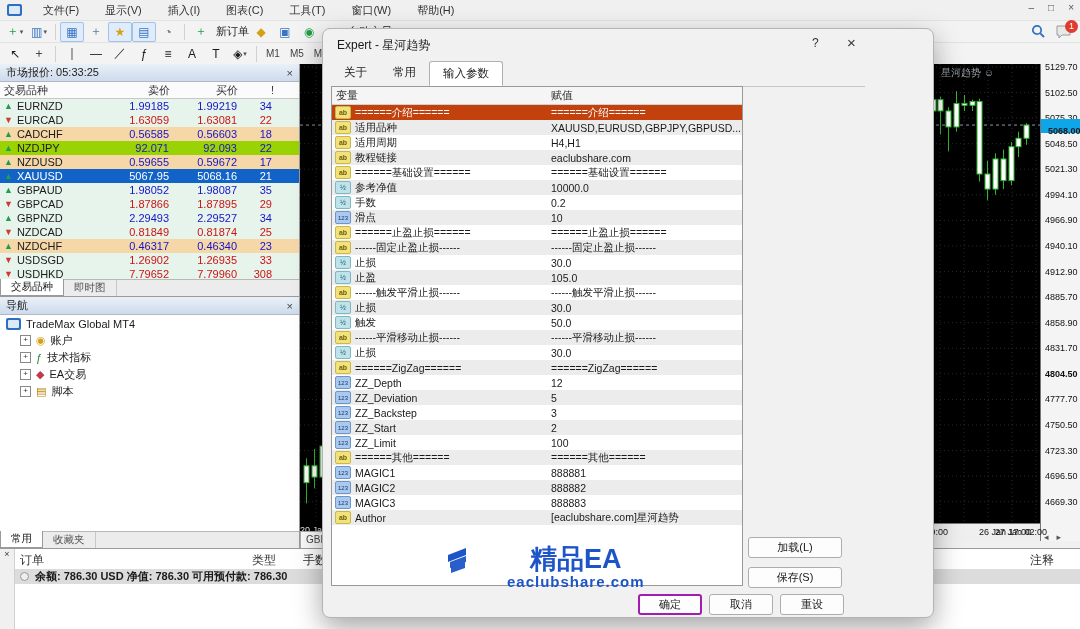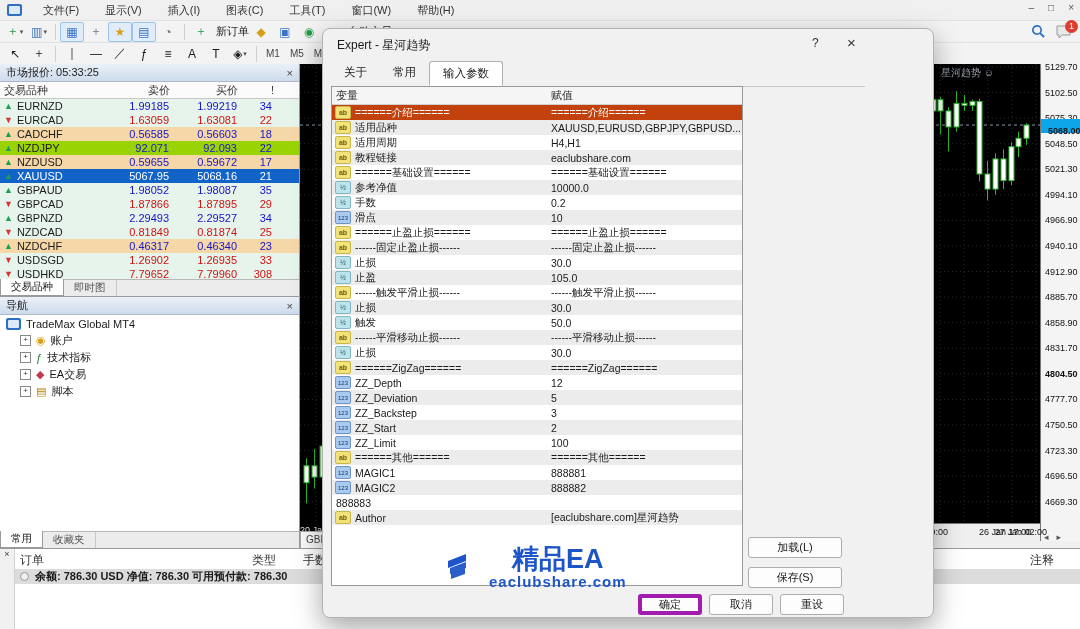--- a/index.html
+++ b/index.html
@@ -80,22 +80,22 @@
   .prow.alt{background:#ececec;}
   .prow.sel{background:#c2410c;color:#fff;}
   .pname{width:215px;display:flex;align-items:center;gap:4px;padding-left:3px;box-sizing:border-box;overflow:hidden;white-space:nowrap;}
   .pval{width:195px;padding-left:4px;box-sizing:border-box;overflow:hidden;white-space:nowrap;}
   .ticon{width:14px;height:11px;border-radius:2px;font-size:7px;display:flex;align-items:center;justify-content:center;flex:none;}
   .t-ab{background:#f3e27a;border:1px solid #c8b84a;color:#6b5e10;font-weight:bold;}
   .t-dbl{background:#bfe3ea;border:1px solid #7fb8c4;color:#1a5c66;}
   .t-int{background:#a9c9ef;border:1px solid #6f94c8;color:#153a6e;font-size:6px;}
   .btn{position:absolute;background:#fdfdfd;border:1px solid #adadad;border-radius:3px;font-size:11px;
        display:flex;align-items:center;justify-content:center;box-sizing:border-box;color:#1a1a1a;}
-  .btn.default{border:4px solid #a21caf;}
-  #wmark{position:absolute;left:118px;top:516px;display:flex;gap:10px;align-items:center;}
+  .btn.default{border:2px solid #a21caf;}
+  #wmark{position:absolute;left:118px;top:516px;display:flex;gap:28px;align-items:flex-start;}
   #wmtext{display:flex;flex-direction:column;align-items:center;}
   #wmtitle{font-size:27px;font-weight:bold;color:#1d55c8;line-height:28px;}
   #wmurl{font-size:15px;font-weight:bold;color:#1d55c8;letter-spacing:1px;}
 </style>
 </head>
 <body>
 
 <div id="app">
 
   <div class="abs" id="menubar">
@@ -773,20 +773,24 @@
             <div class="pval">888881</div>
           </div>
           <div class="prow alt">
             <div class="pname">
               <span class="ticon t-int">123</span>
               <span>MAGIC2</span>
             </div>
             <div class="pval">888882</div>
           </div>
           <div class="prow">
+            <div class="pname">
+              <span class="ticon t-int">123</span>
+              <span>MAGIC3</span>
+            </div>
             <div class="pval">888883</div>
           </div>
           <div class="prow alt">
             <div class="pname">
               <span class="ticon t-ab">ab</span>
               <span>Author</span>
             </div>
             <div class="pval">[eaclubshare.com]星河趋势</div>
           </div>
         </div>

